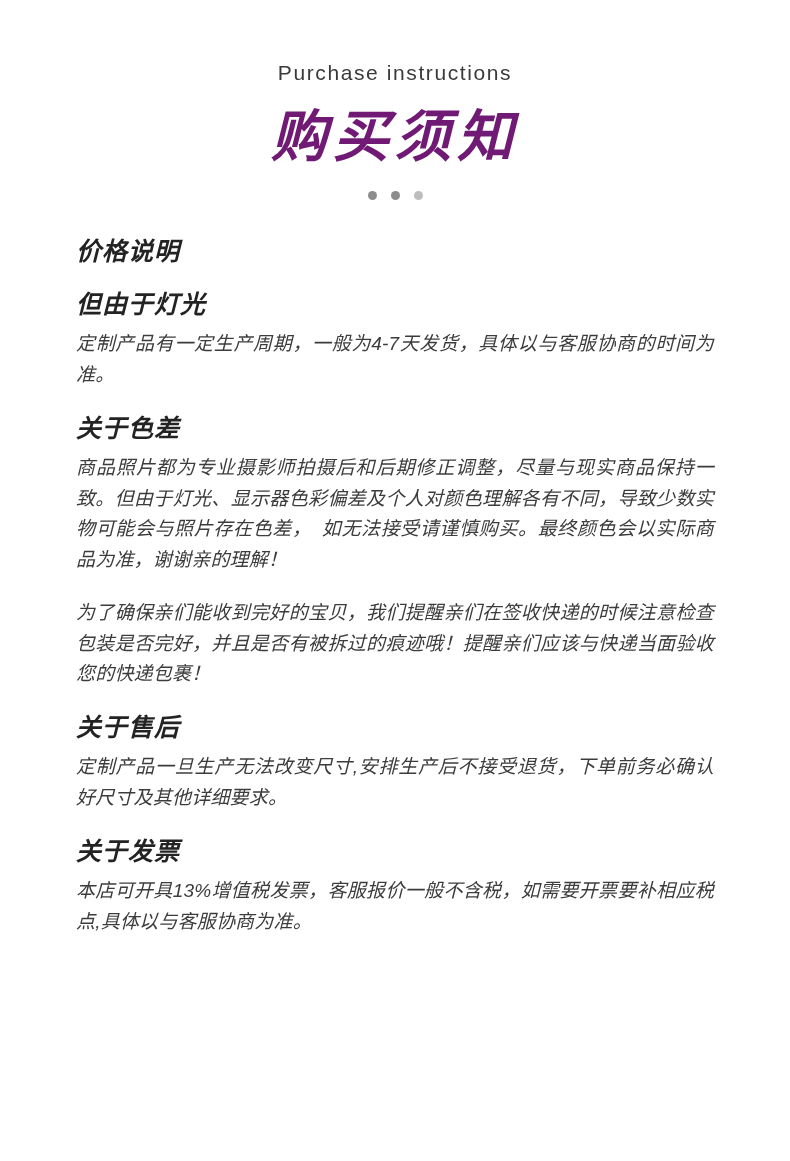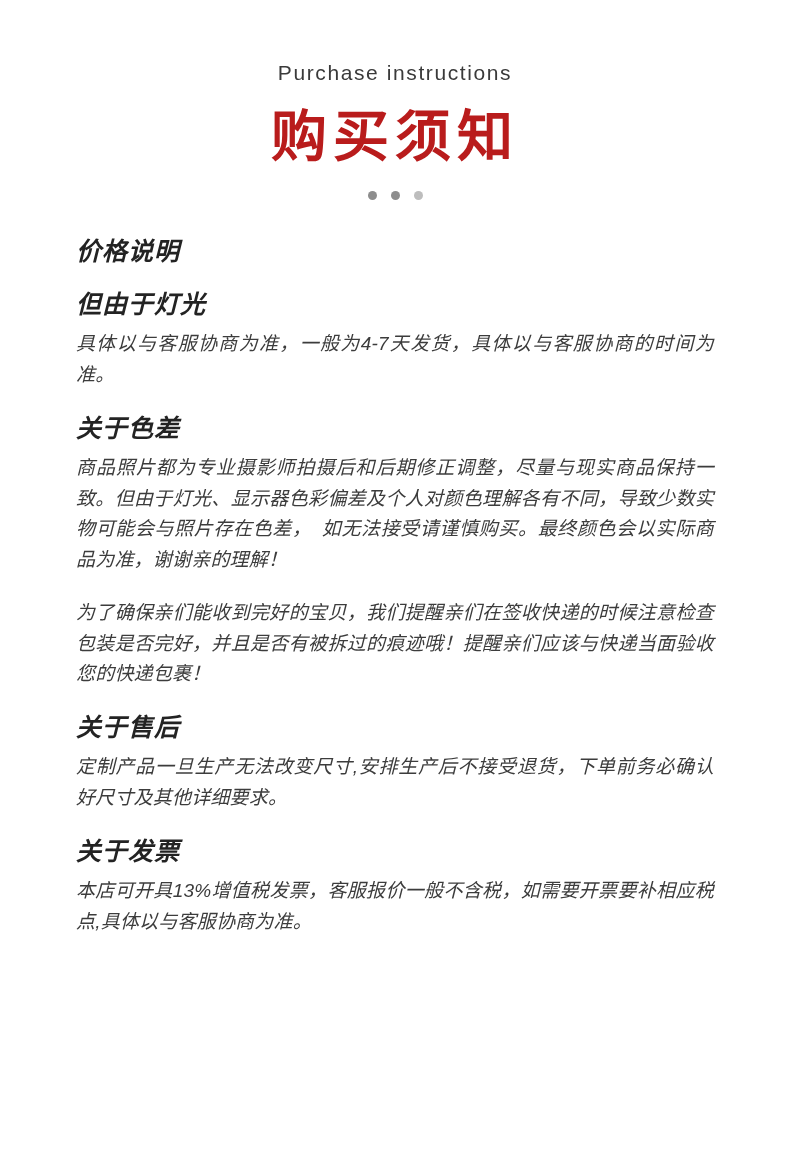--- a/index.html
+++ b/index.html
@@ -33,23 +33,24 @@
     font-size: 21px;
     letter-spacing: 1.6px;
     color: #3a3a3a;
     font-weight: 400;
     line-height: 1.2;
   }
   .header-title {
     font-size: 56px;
     font-weight: 700;
     letter-spacing: 6px;
-    color: #b91c1c;
+    color: #701a75;
     margin-top: 20px;
     line-height: 1.15;
+    font-style: italic;
   }
   .dots {
     margin-top: 20px;
     display: flex;
     justify-content: center;
     align-items: center;
     gap: 14px;
     height: 12px;
   }
   .dot {
@@ -108,21 +109,21 @@
   </div>
 
   <div class="content">
 
     <div class="section">
       <div class="section-title">价格说明</div>
     </div>
 
     <div class="section">
       <div class="section-title">但由于灯光</div>
-      <div class="section-body">具体以与客服协商为准，一般为4-7天发货，具体以与客服协商的时间为准。</div>
+      <div class="section-body">定制产品有一定生产周期，一般为4-7天发货，具体以与客服协商的时间为准。</div>
     </div>
 
     <div class="section">
       <div class="section-title">关于色差</div>
       <div class="section-body">商品照片都为专业摄影师拍摄后和后期修正调整，尽量与现实商品保持一致。但由于灯光、显示器色彩偏差及个人对颜色理解各有不同，导致少数实物可能会与照片存在色差，　如无法接受请谨慎购买。最终颜色会以实际商品为准，谢谢亲的理解！</div>
     </div>
 
     <div class="section">
       <div class="section-body">为了确保亲们能收到完好的宝贝，我们提醒亲们在签收快递的时候注意检查包装是否完好，并且是否有被拆过的痕迹哦！提醒亲们应该与快递当面验收您的快递包裹！</div>
     </div>

